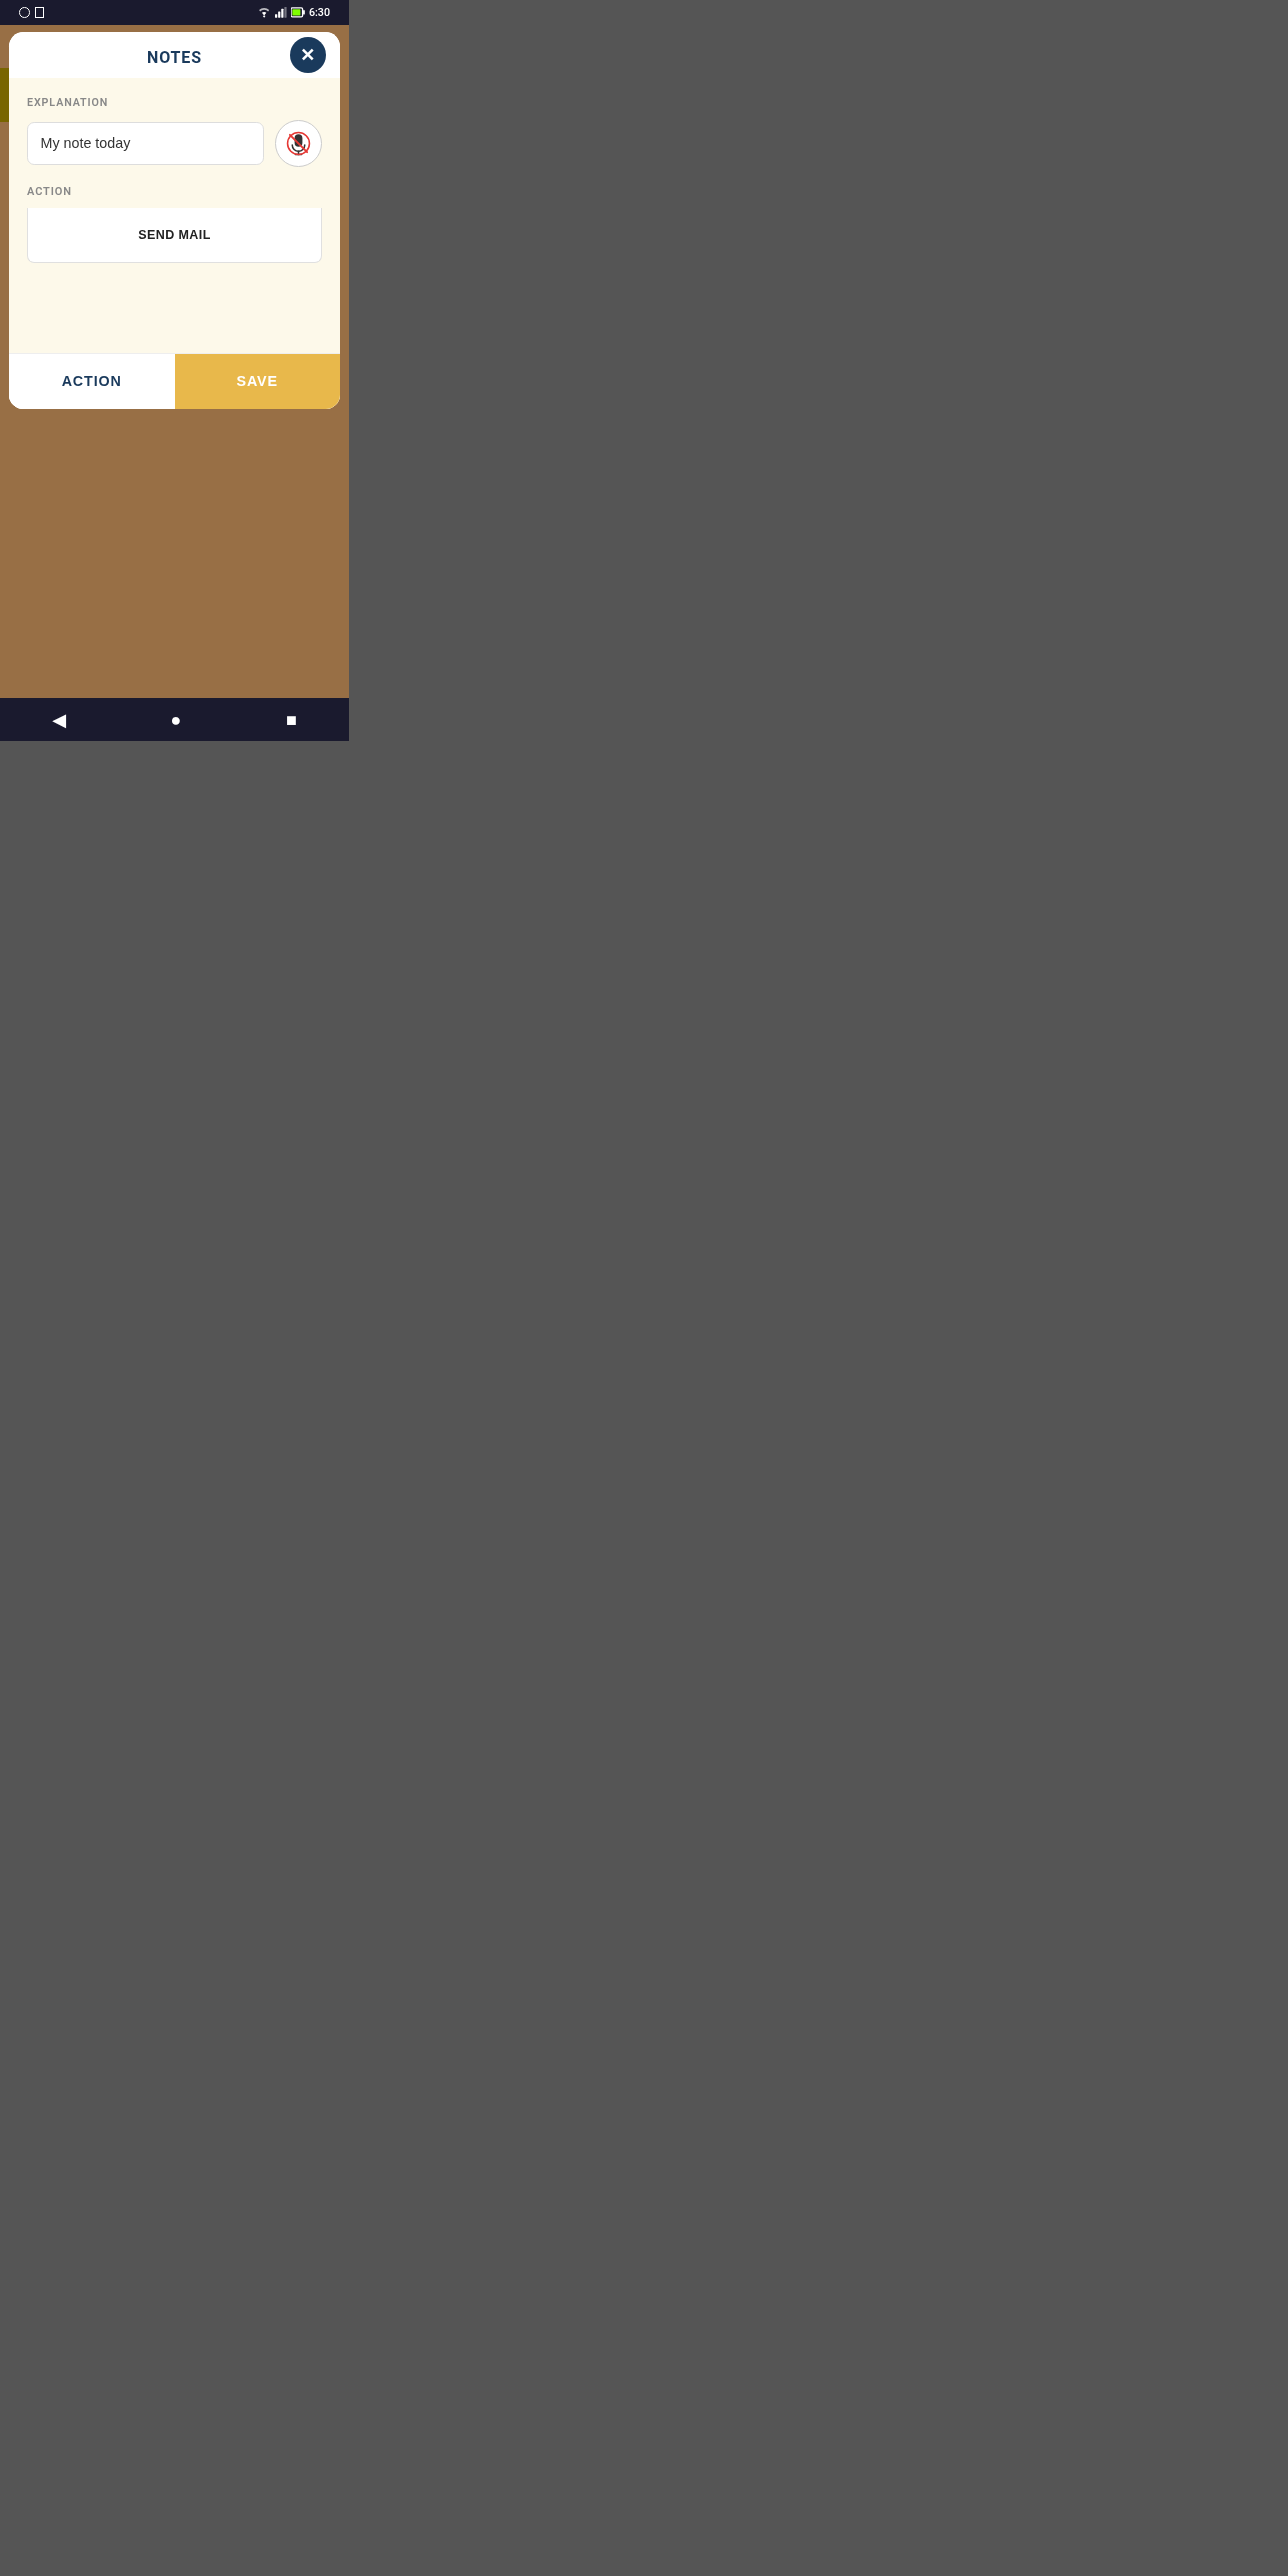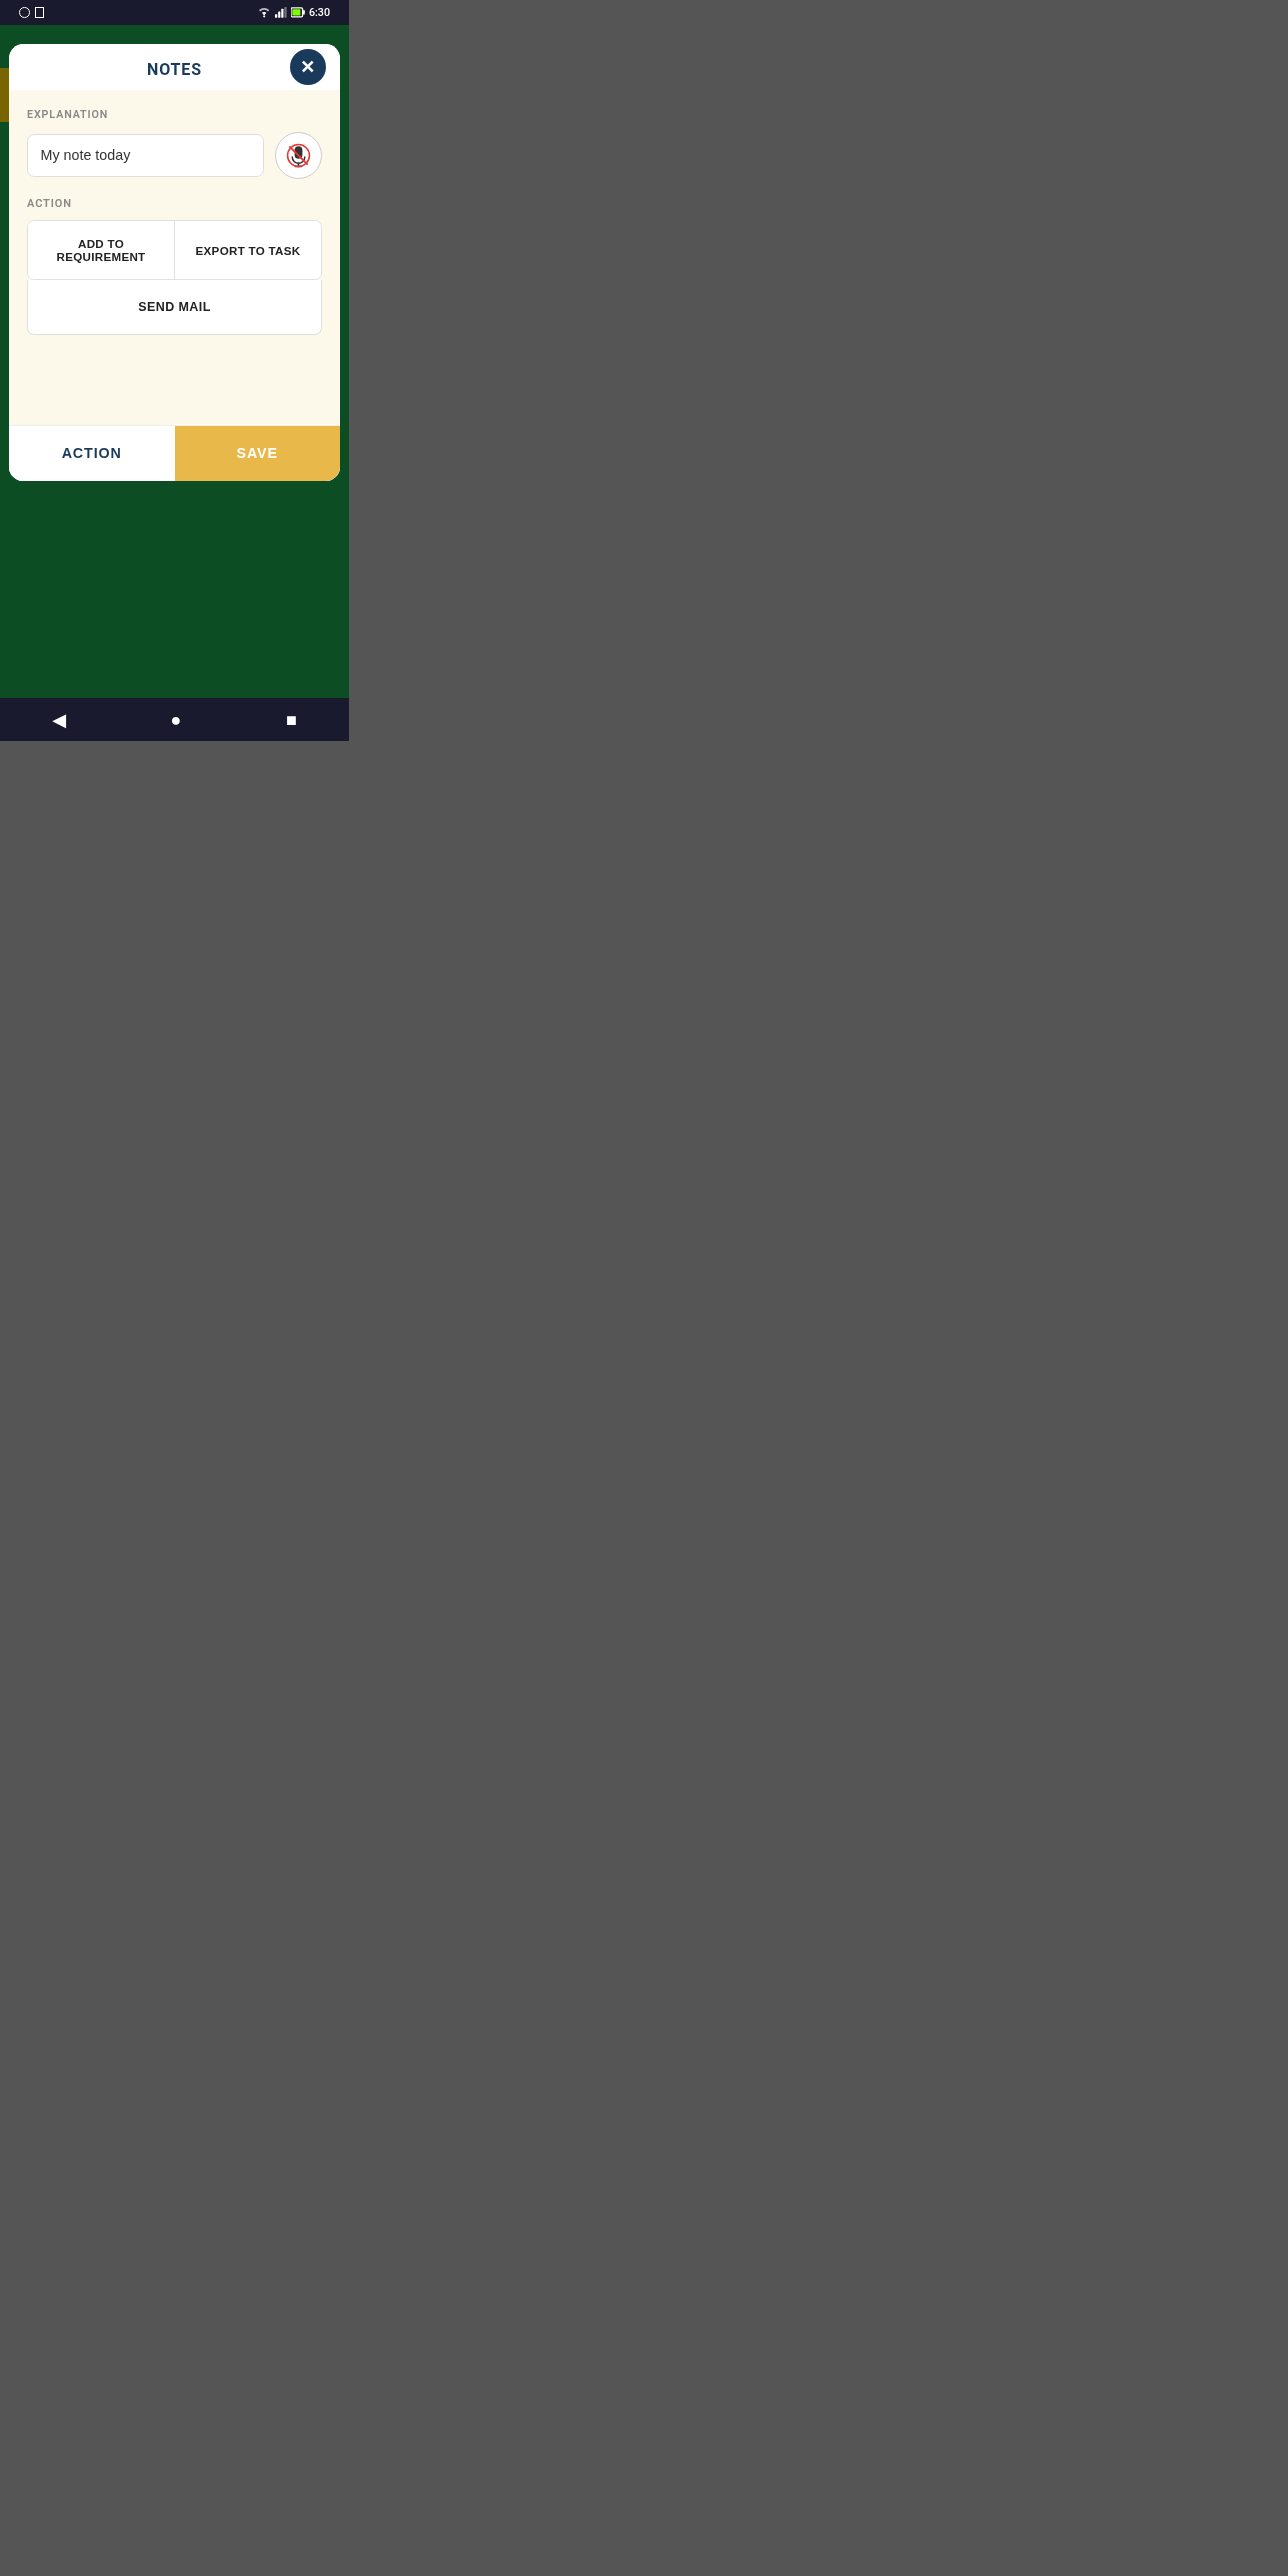--- a/index.html
+++ b/index.html
@@ -35,26 +35,26 @@
       align-items: center;
       gap: 3.6px;
       font-size: 10.7px;
       font-weight: 500;
     }
 
     
     .background {
       width: 100%;
       height: 673px;
-      background: #15803d;
+      background: #fdba74;
       position: relative;
       display: flex;
       align-items: flex-start;
       justify-content: center;
-      padding-top: 12px;
+      padding-top: 0;
     }
 
     
     .overlay {
       position: absolute;
       inset: 0;
       background: rgba(0,0,0,0.4);
       z-index: 1;
     }
 
@@ -379,24 +379,20 @@
             <circle cx="16" cy="16" r="14" stroke="#e53935" stroke-width="2" fill="none"></circle>
             <line x1="5" y1="5" x2="27" y2="27" stroke="#e53935" stroke-width="2.5" stroke-linecap="round"></line>
           </svg>
         </button>
       </div>
 
       
 
       
       <div class="action-label">ACTION</div>
-      <div class="action-buttons-row">
-        <button class="action-btn">ADD TO REQUIREMENT</button>
-        <button class="action-btn">EXPORT TO TASK</button>
-      </div>
       <button class="send-mail-btn">SEND MAIL</button>
 
       <div class="body-spacer"></div>
     </div>
 
     <div class="dialog-footer">
       <button class="cancel-btn">ACTION</button>
       <button class="save-btn">SAVE</button>
     </div>
 

